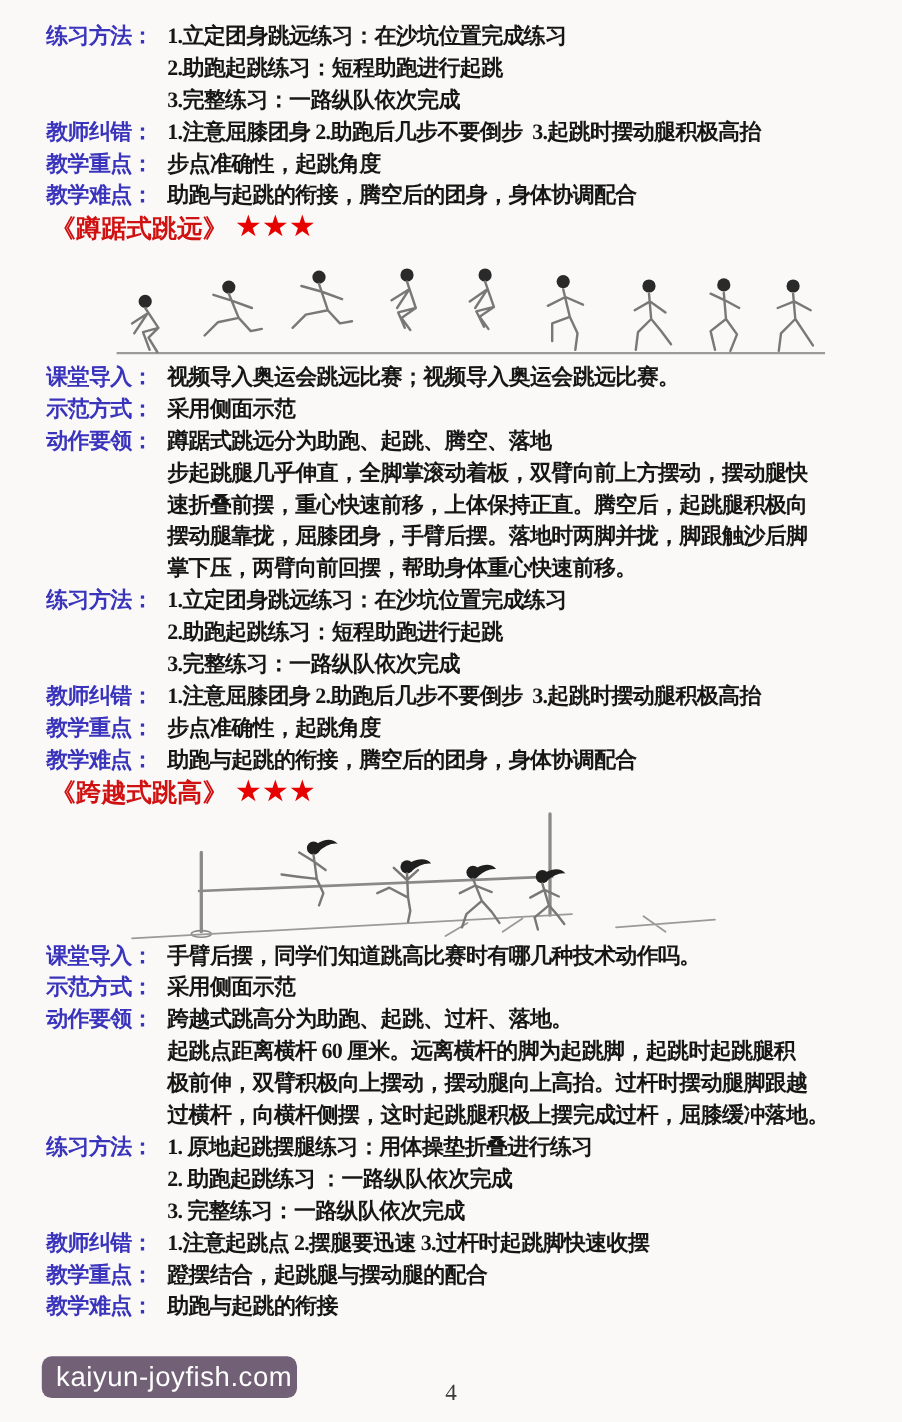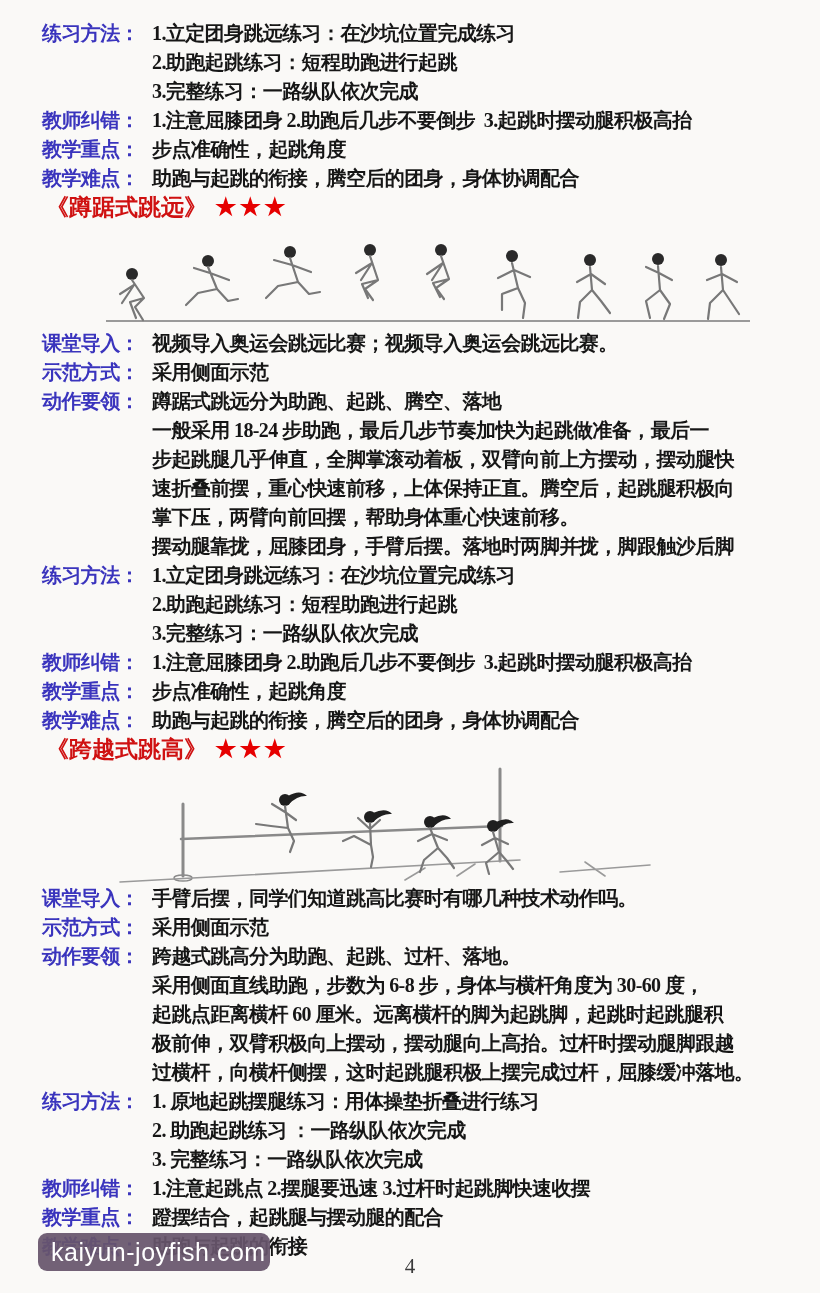--- a/index.html
+++ b/index.html
@@ -93,25 +93,24 @@
             <circle cx="-2" cy="-60" r="6" fill="#2a2a2a" stroke="none"></circle>
             <path d="M-2,-53 L0,-30 M-1,-46 L-16,-40 M-1,-46 L14,-38 M0,-30 L-13,-17 L-15,-1 M0,-30 L8,-18 L16,-6"></path>
           </g>
       </g>
     </svg>
   </div>
 
   <div class="row"><span class="lbl">课堂导入：</span><span class="txt">视频导入奥运会跳远比赛；视频导入奥运会跳远比赛。</span></div>
   <div class="row"><span class="lbl">示范方式：</span><span class="txt">采用侧面示范</span></div>
   <div class="row"><span class="lbl">动作要领：</span><span class="txt">蹲踞式跳远分为助跑、起跳、腾空、落地</span></div>
-  <div class="row"><span class="lbl"></span><span class="txt">一般采用 18-24 步助跑，最后几步节奏加快为起跳做准备，最后一</span></div>
   <div class="row"><span class="lbl"></span><span class="txt">步起跳腿几乎伸直，全脚掌滚动着板，双臂向前上方摆动，摆动腿快</span></div>
   <div class="row"><span class="lbl"></span><span class="txt">速折叠前摆，重心快速前移，上体保持正直。腾空后，起跳腿积极向</span></div>
+  <div class="row"><span class="lbl"></span><span class="txt">摆动腿靠拢，屈膝团身，手臂后摆。落地时两脚并拢，脚跟触沙后脚</span></div>
   <div class="row"><span class="lbl"></span><span class="txt">掌下压，两臂向前回摆，帮助身体重心快速前移。</span></div>
-  <div class="row"><span class="lbl"></span><span class="txt">摆动腿靠拢，屈膝团身，手臂后摆。落地时两脚并拢，脚跟触沙后脚</span></div>
   <div class="row"><span class="lbl">练习方法：</span><span class="txt">1.立定团身跳远练习：在沙坑位置完成练习</span></div>
   <div class="row"><span class="lbl"></span><span class="txt">2.助跑起跳练习：短程助跑进行起跳</span></div>
   <div class="row"><span class="lbl"></span><span class="txt">3.完整练习：一路纵队依次完成</span></div>
   <div class="row"><span class="lbl">教师纠错：</span><span class="txt">1.注意屈膝团身 2.助跑后几步不要倒步  3.起跳时摆动腿积极高抬</span></div>
   <div class="row"><span class="lbl">教学重点：</span><span class="txt">步点准确性，起跳角度</span></div>
   <div class="row"><span class="lbl">教学难点：</span><span class="txt">助跑与起跳的衔接，腾空后的团身，身体协调配合</span></div>
 
   <div class="title-row"><span>《跨越式跳高》</span><span class="stars">★★★</span></div>
 
   <div class="illus" id="illus2">
@@ -147,21 +146,20 @@
           <path d="M-1,-50 Q11,-56 17,-49 Q9,-50 0,-42 Z" fill="#1f1f1f" stroke="none"></path>
           <path d="M-4,-40 L2,-20 M-2,-34 L-15,-27 M-2,-34 L11,-28 M2,-20 L-11,-9 L-8,2 M2,-20 L9,-12 L16,-3"></path>
         </g>
       </g>
     </svg>
   </div>
 
   <div class="row"><span class="lbl">课堂导入：</span><span class="txt">手臂后摆，同学们知道跳高比赛时有哪几种技术动作吗。</span></div>
   <div class="row"><span class="lbl">示范方式：</span><span class="txt">采用侧面示范</span></div>
   <div class="row"><span class="lbl">动作要领：</span><span class="txt">跨越式跳高分为助跑、起跳、过杆、落地。</span></div>
-  <div class="row"><span class="lbl"></span><span class="txt">采用侧面直线助跑，步数为 6-8 步，身体与横杆角度为 30-60 度，</span></div>
   <div class="row"><span class="lbl"></span><span class="txt">起跳点距离横杆 60 厘米。远离横杆的脚为起跳脚，起跳时起跳腿积</span></div>
   <div class="row"><span class="lbl"></span><span class="txt">极前伸，双臂积极向上摆动，摆动腿向上高抬。过杆时摆动腿脚跟越</span></div>
   <div class="row"><span class="lbl"></span><span class="txt">过横杆，向横杆侧摆，这时起跳腿积极上摆完成过杆，屈膝缓冲落地。</span></div>
   <div class="row"><span class="lbl">练习方法：</span><span class="txt">1. 原地起跳摆腿练习：用体操垫折叠进行练习</span></div>
   <div class="row"><span class="lbl"></span><span class="txt">2. 助跑起跳练习 ：一路纵队依次完成</span></div>
   <div class="row"><span class="lbl"></span><span class="txt">3. 完整练习：一路纵队依次完成</span></div>
   <div class="row"><span class="lbl">教师纠错：</span><span class="txt">1.注意起跳点 2.摆腿要迅速 3.过杆时起跳脚快速收摆</span></div>
   <div class="row"><span class="lbl">教学重点：</span><span class="txt">蹬摆结合，起跳腿与摆动腿的配合</span></div>
   <div class="row"><span class="lbl">教学难点：</span><span class="txt">助跑与起跳的衔接</span></div>
 

